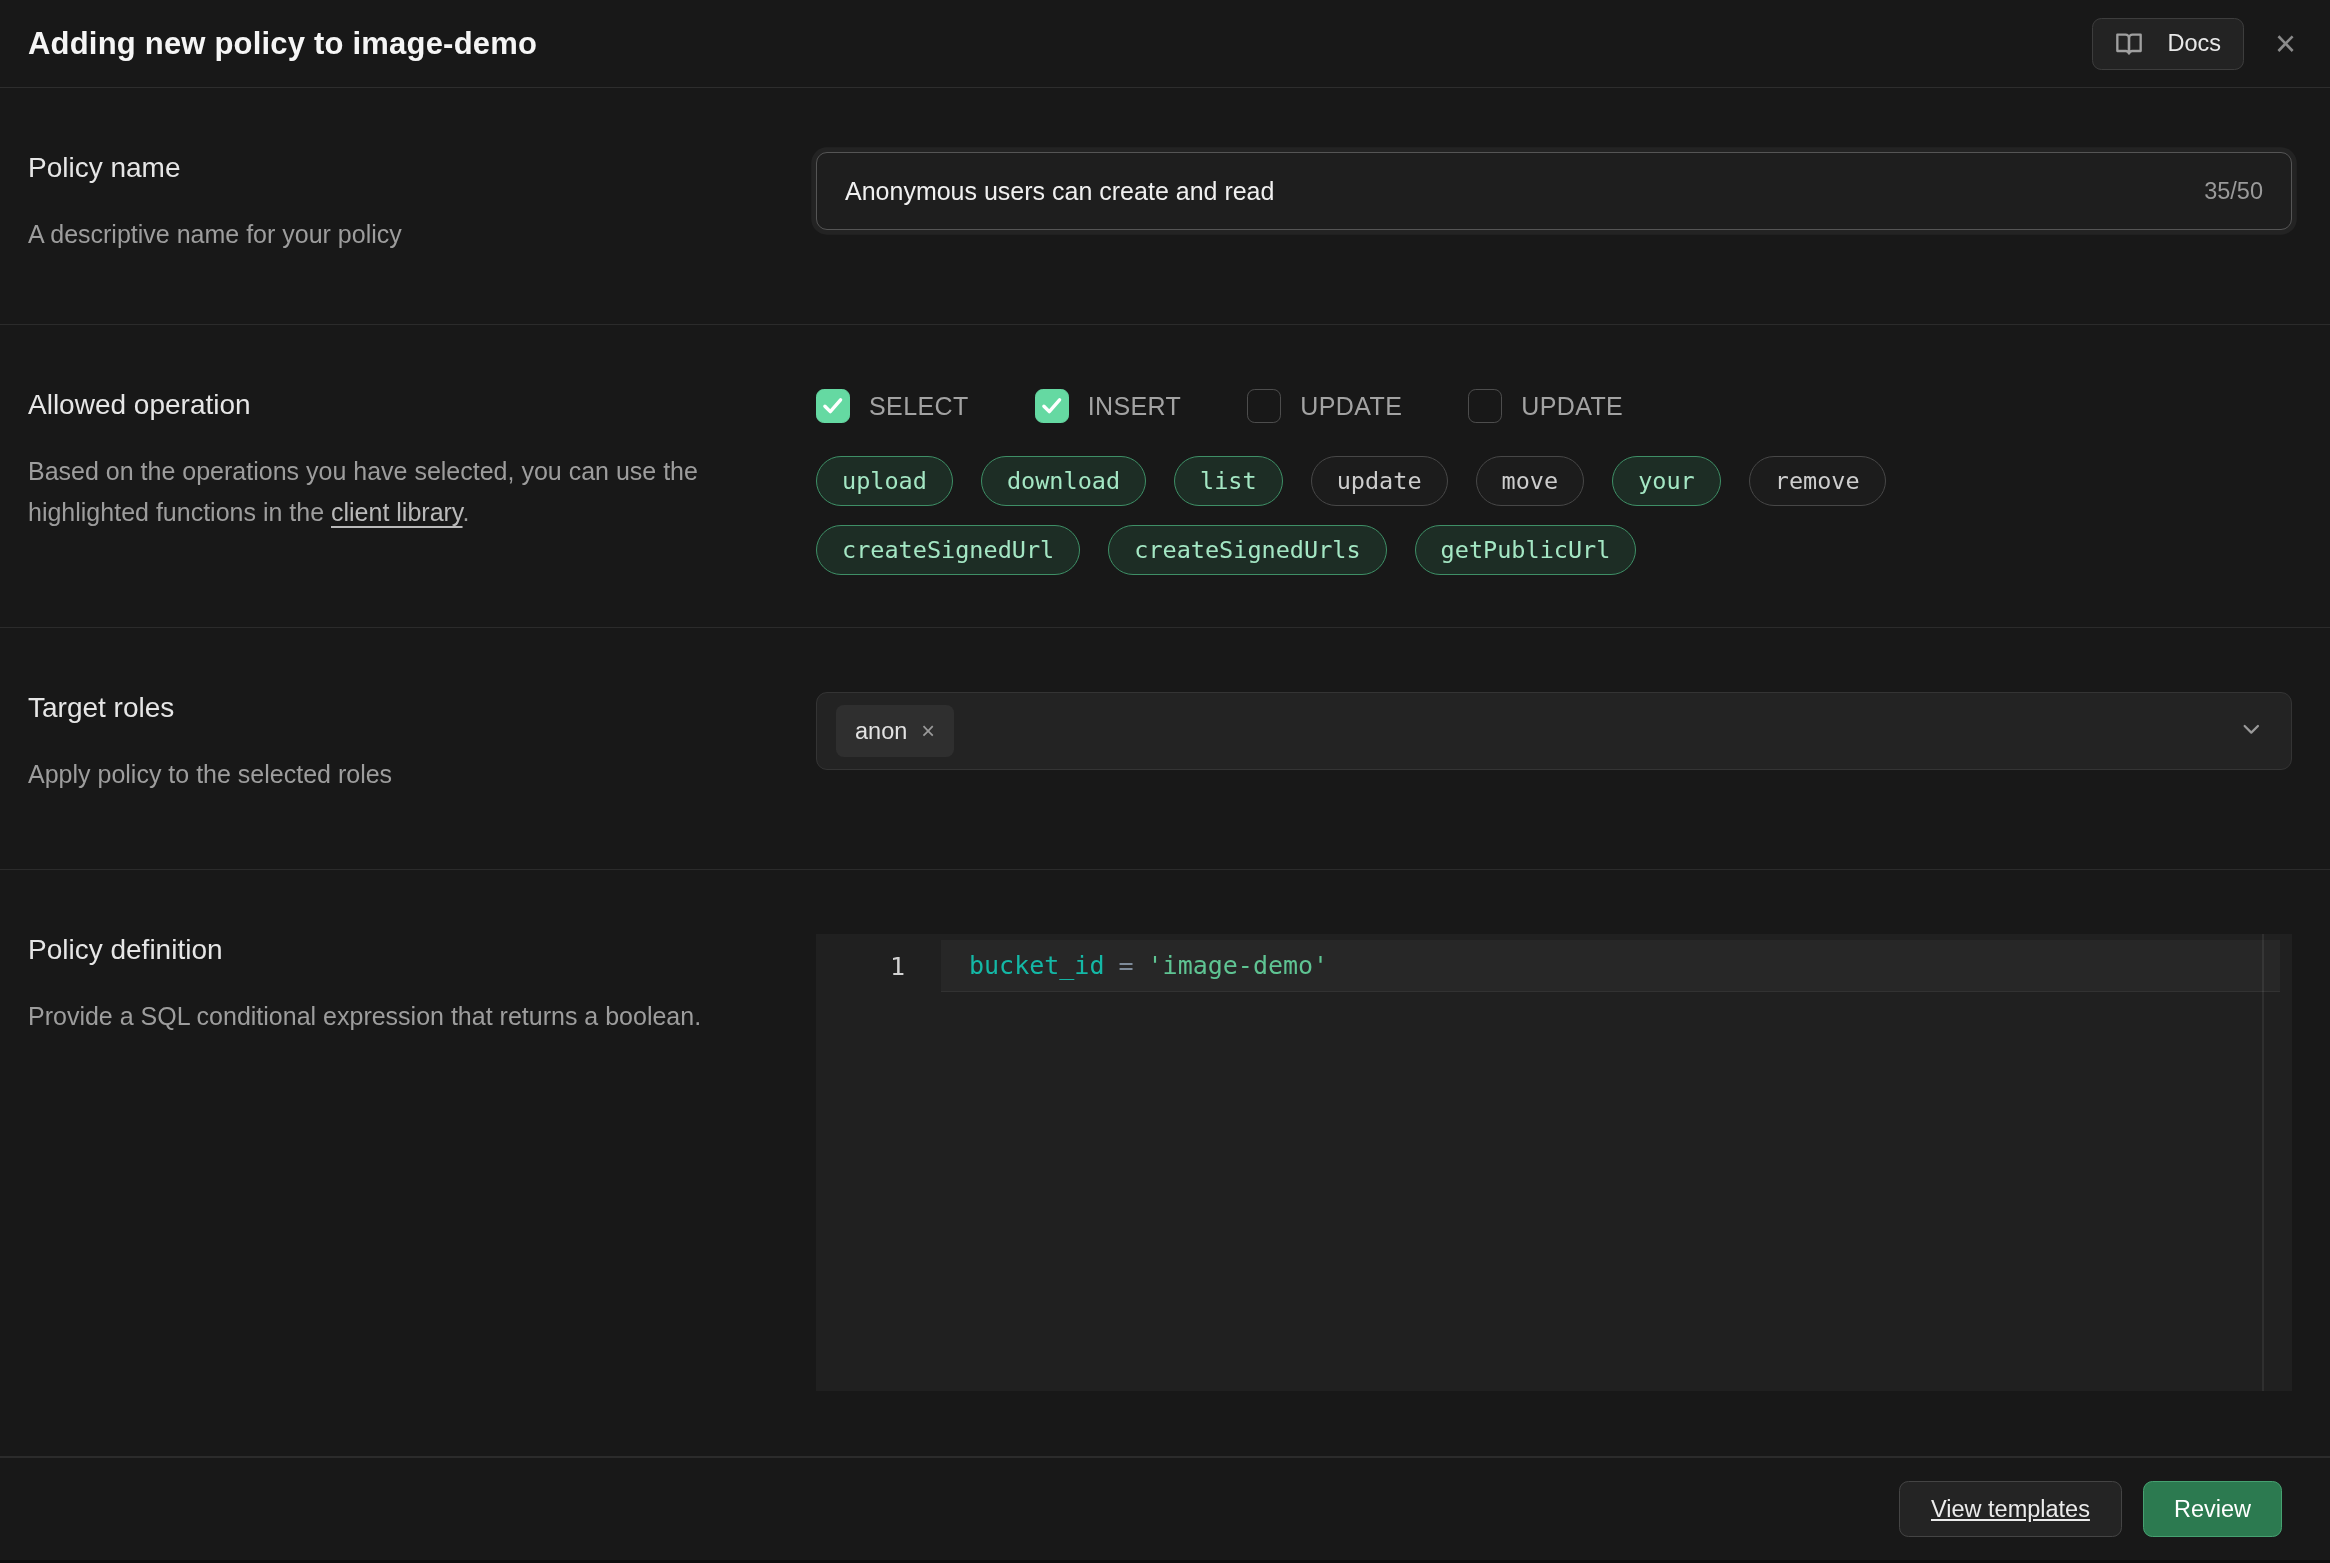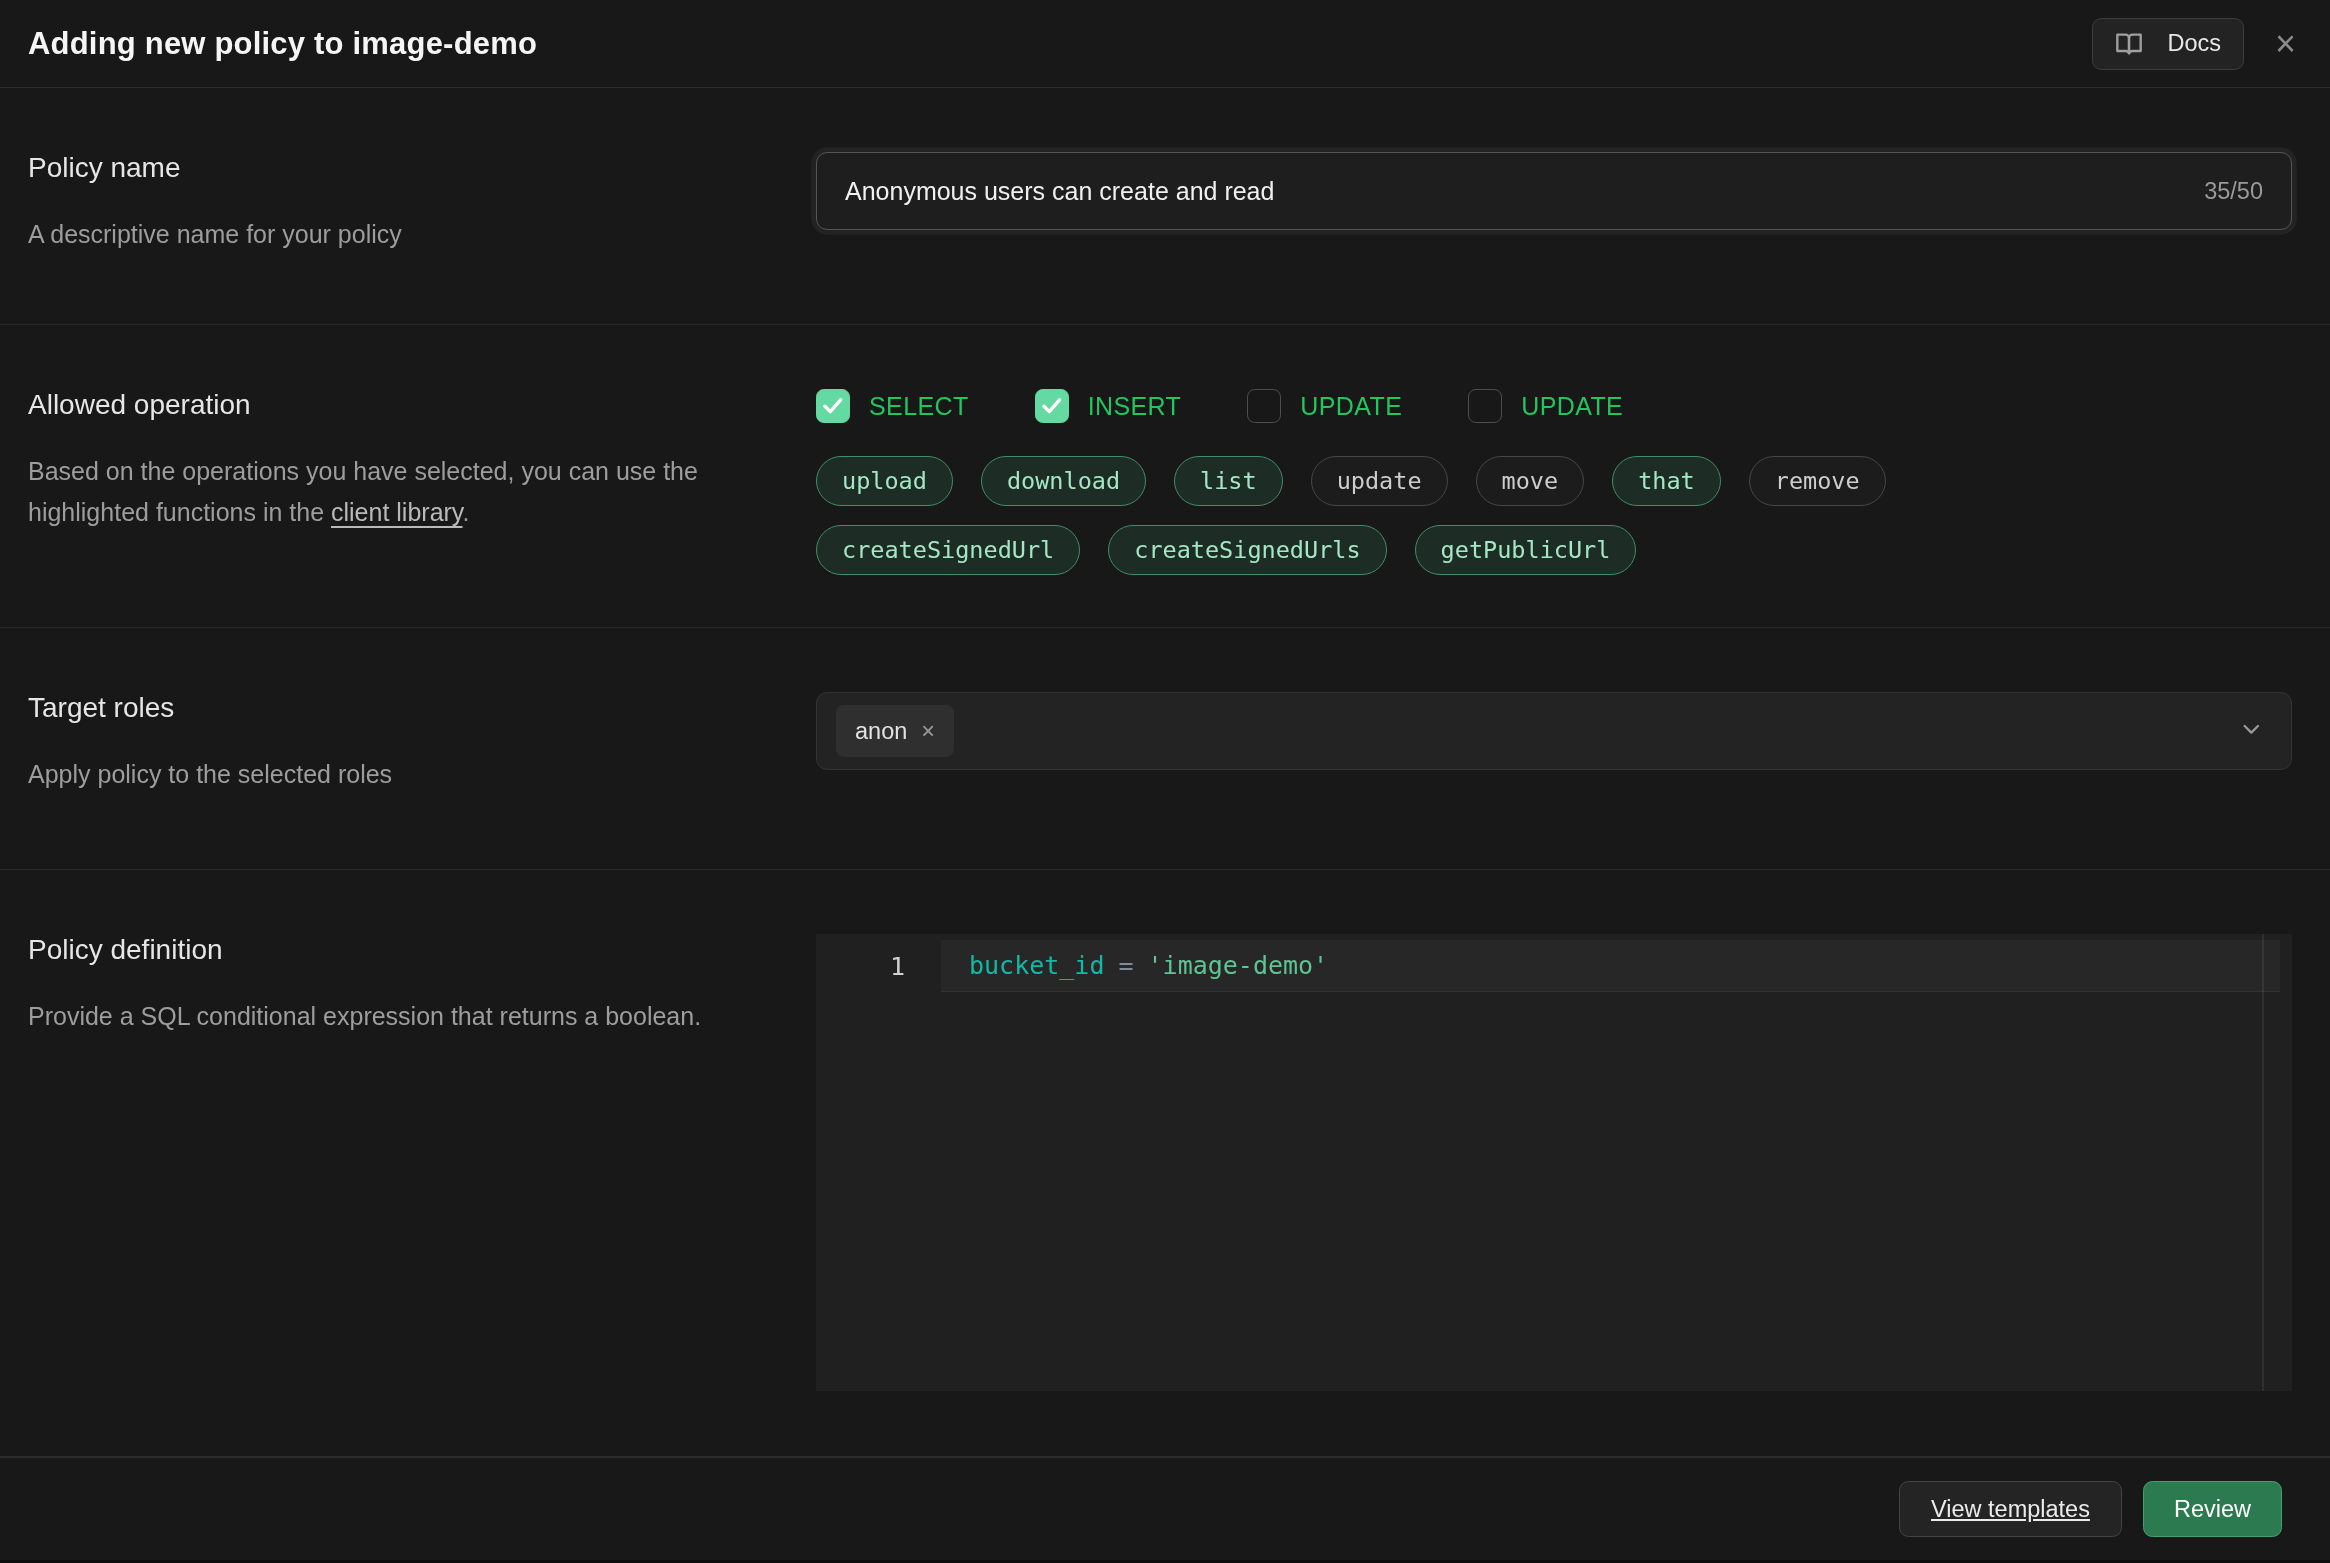--- a/index.html
+++ b/index.html
@@ -66,21 +66,21 @@
   .checkbox-row { display: flex; align-items: center; gap: 66px; margin-bottom: 33px; }
   .checkbox-item { display: flex; align-items: center; gap: 19px; cursor: pointer; }
   .checkbox-box {
     width: 34px; height: 34px; border-radius: 7.8px;
     border: 1.6px solid #4d4d4d; background: transparent;
     display: flex; align-items: center; justify-content: center;
   }
   .checkbox-box .check { display: none; }
   .checkbox-item.checked .checkbox-box { background: #65d9a2; border-color: #65d9a2; }
   .checkbox-item.checked .checkbox-box .check { display: block; }
-  .checkbox-label { font-size: 25px; color: #22c55e; letter-spacing: 0.4px; }
+  .checkbox-label { font-size: 25px; color: #a3a3a3; letter-spacing: 0.4px; }
 
   
   .pill-row { display: flex; gap: 28px; margin-bottom: 19px; flex-wrap: wrap; }
   .pill {
     font-family: "DejaVu Sans Mono", monospace;
     font-size: 23.5px; height: 50px; padding: 0 25px;
     border-radius: 781px; display: flex; align-items: center;
     color: #cdcdcd; border: 1.6px solid #474747; background: #1c1c1c;
   }
   .pill.highlighted {
@@ -207,21 +207,21 @@
           <span class="checkbox-box"></span>
           <span class="checkbox-label">UPDATE</span>
         </div>
       </div>
       <div class="pill-row">
         <span class="pill highlighted">upload</span>
         <span class="pill highlighted">download</span>
         <span class="pill highlighted">list</span>
         <span class="pill">update</span>
         <span class="pill">move</span>
-        <span class="pill highlighted">that</span>
+        <span class="pill highlighted">your</span>
         <span class="pill">remove</span>
       </div>
       <div class="pill-row">
         <span class="pill highlighted">createSignedUrl</span>
         <span class="pill highlighted">createSignedUrls</span>
         <span class="pill highlighted">getPublicUrl</span>
       </div>
     </div>
   </div>
 

